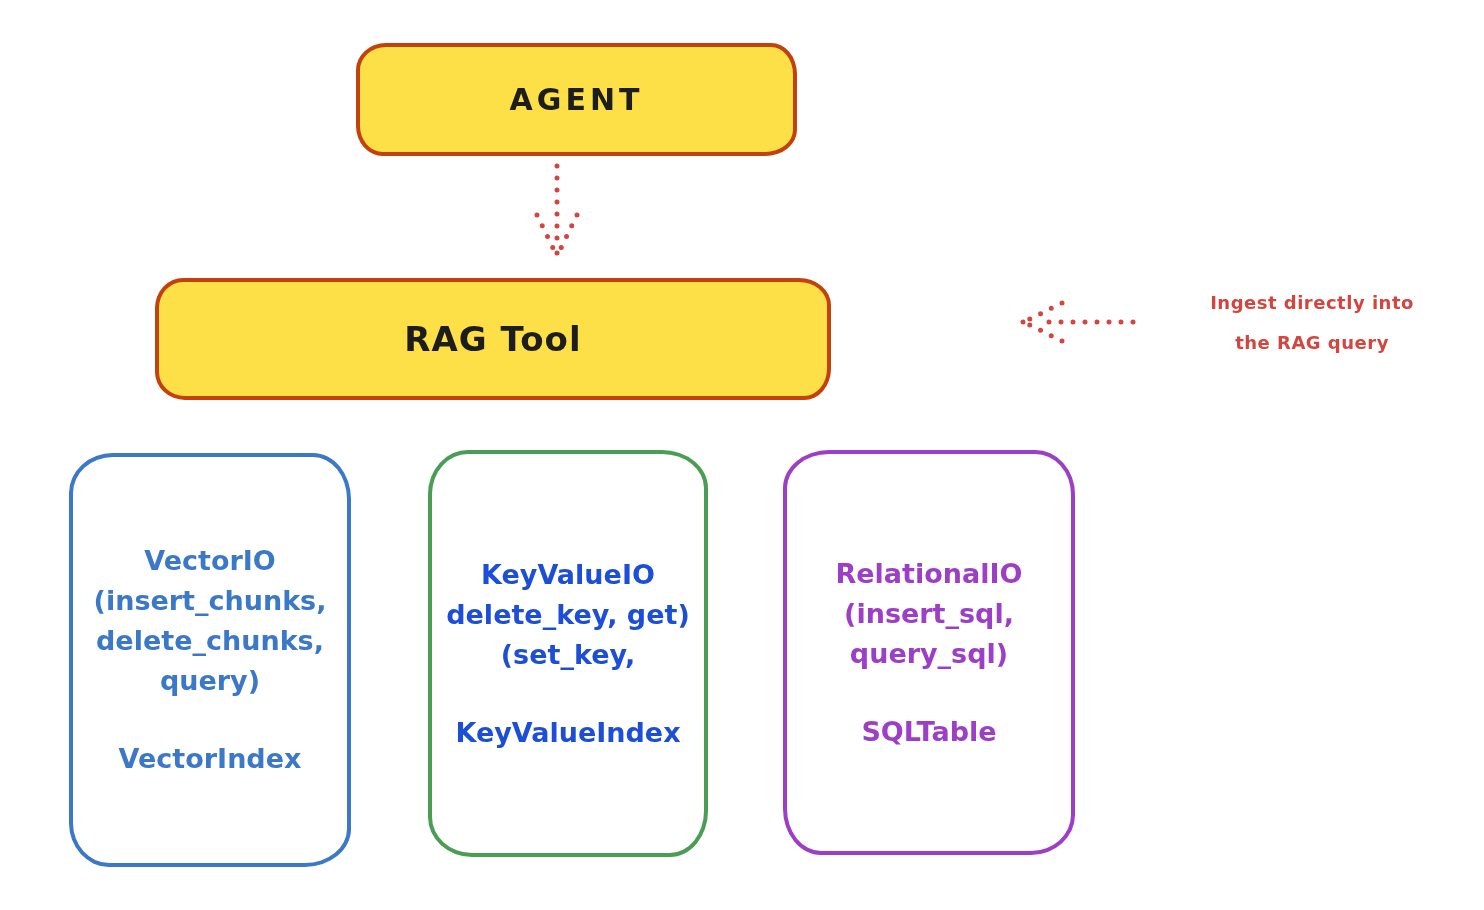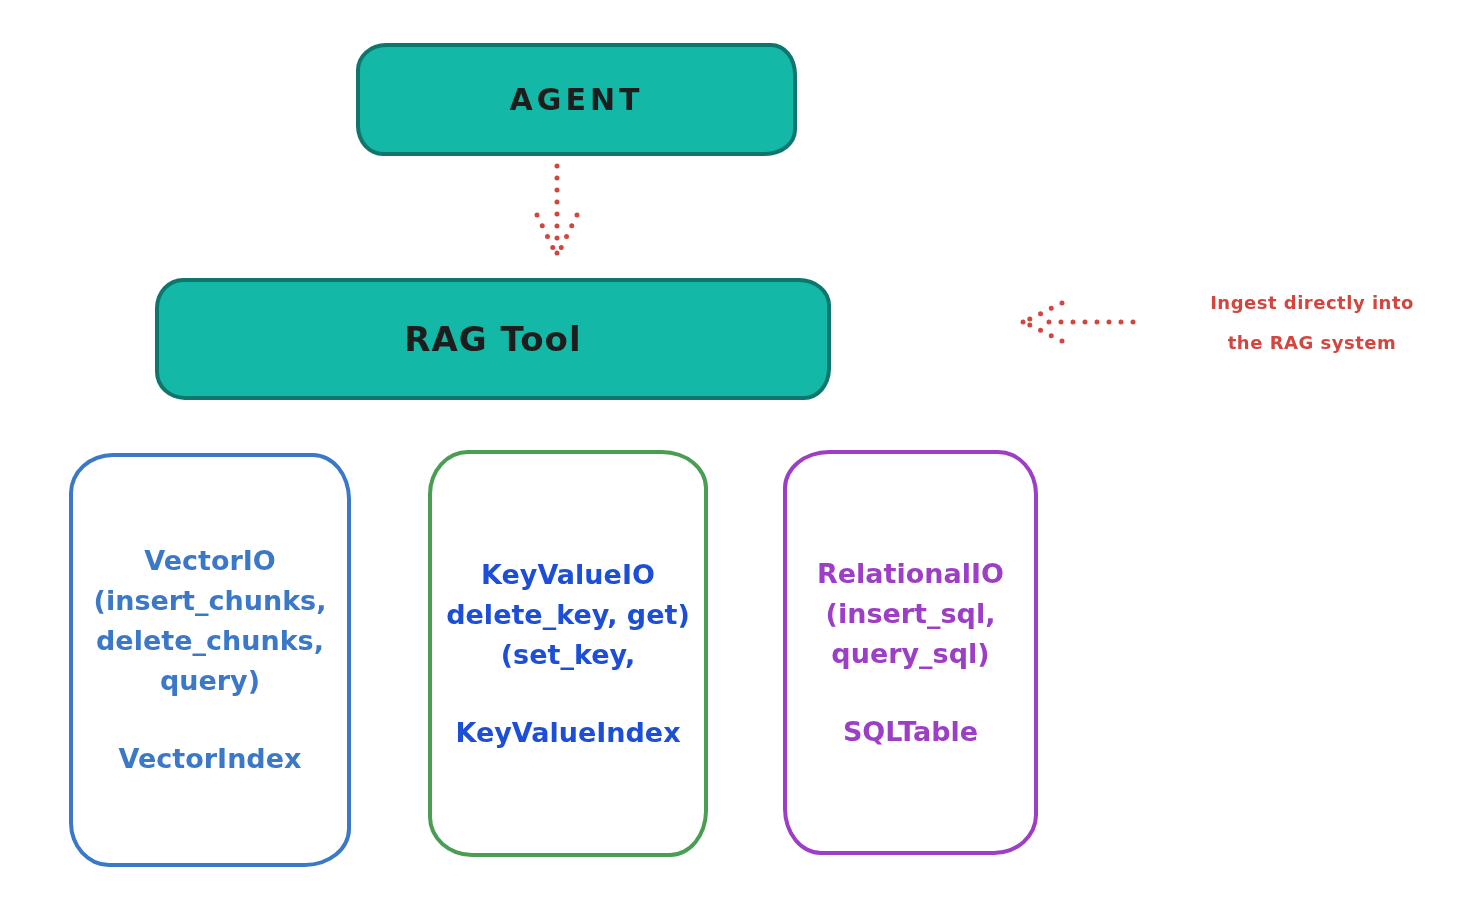--- a/index.html
+++ b/index.html
@@ -11,22 +11,22 @@
     overflow: hidden;
   }
   .canvas {
     position: absolute; inset: 0;
     width: 1484px; height: 910px;
   }
 
   
   .node-box {
     position: absolute;
-    border: 4px solid #0f766e;
-    background: #14b8a6;
+    border: 4px solid #c2410c;
+    background: #fde047;
     display: flex; align-items: center; justify-content: center;
     color: #1d1d1d;
     font-weight: bold;
   }
   .agent-box {
     left: 356px; top: 43px; width: 441px; height: 113px;
     border-radius: 30px 26px 32px 27px / 27px 31px 26px 30px;
     font-size: 30px; letter-spacing: 4px;
   }
   .rag-box {
@@ -70,21 +70,21 @@
   .io-box .io-index { margin-top: 38px; }
   .io-box-vector {
     left: 69px; top: 453px; width: 282px; height: 414px;
     border-radius: 44px 38px 46px 40px / 40px 46px 38px 44px;
   }
   .io-box-keyvalue {
     left: 428px; top: 450px; width: 280px; height: 407px;
     border-radius: 40px 46px 38px 44px / 44px 38px 46px 40px;
   }
   .io-box-relational {
-    left: 783px; top: 450px; width: 255px; height: 405px;
+    left: 783px; top: 450px; width: 292px; height: 405px;
     border-radius: 46px 40px 44px 38px / 38px 44px 40px 46px;
   }
 </style>
 </head>
 <body>
 
 <div class="canvas">
 
   <div class="node-box agent-box">
     <span>AGENT</span>
@@ -103,21 +103,21 @@
 
   <svg class="arrow-svg arrow-left" width="135" height="66" viewBox="0 0 135 66">
     <path class="dotline" d="M125 32 L37 32" style="stroke: rgb(211, 69, 62);"></path>
     <path class="dotline" d="M54 13 L20 30" style="stroke: rgb(211, 69, 62);"></path>
     <path class="dotline" d="M54 51 L20 34" style="stroke: rgb(211, 69, 62);"></path>
     <path class="dotline" d="M15 32 L15 32.2" style="stroke: rgb(211, 69, 62);"></path>
   </svg>
 
   <div class="annotation" style="color: rgb(211, 69, 62);">
     <div>Ingest directly into</div>
-    <div>the RAG system</div>
+    <div>the RAG query</div>
   </div>
 
   <div class="io-box io-box-vector" style="border-color: rgb(59, 120, 200); color: rgb(59, 120, 200);">
     <div>
       <div>VectorIO</div>
       <div>(insert_chunks,</div>
       <div>delete_chunks,</div>
       <div>query)</div>
     </div>
     <div class="io-index">VectorIndex</div>

